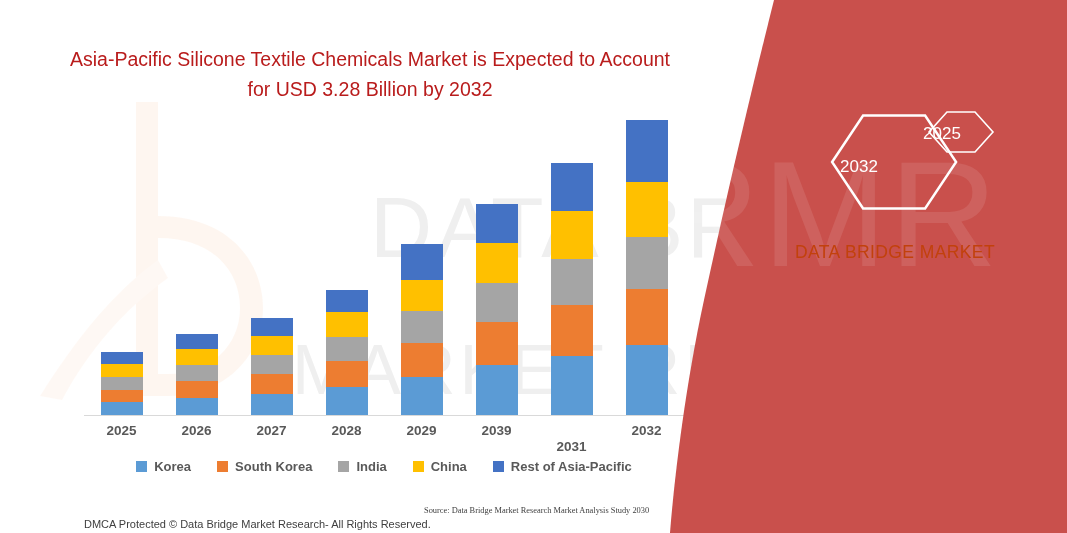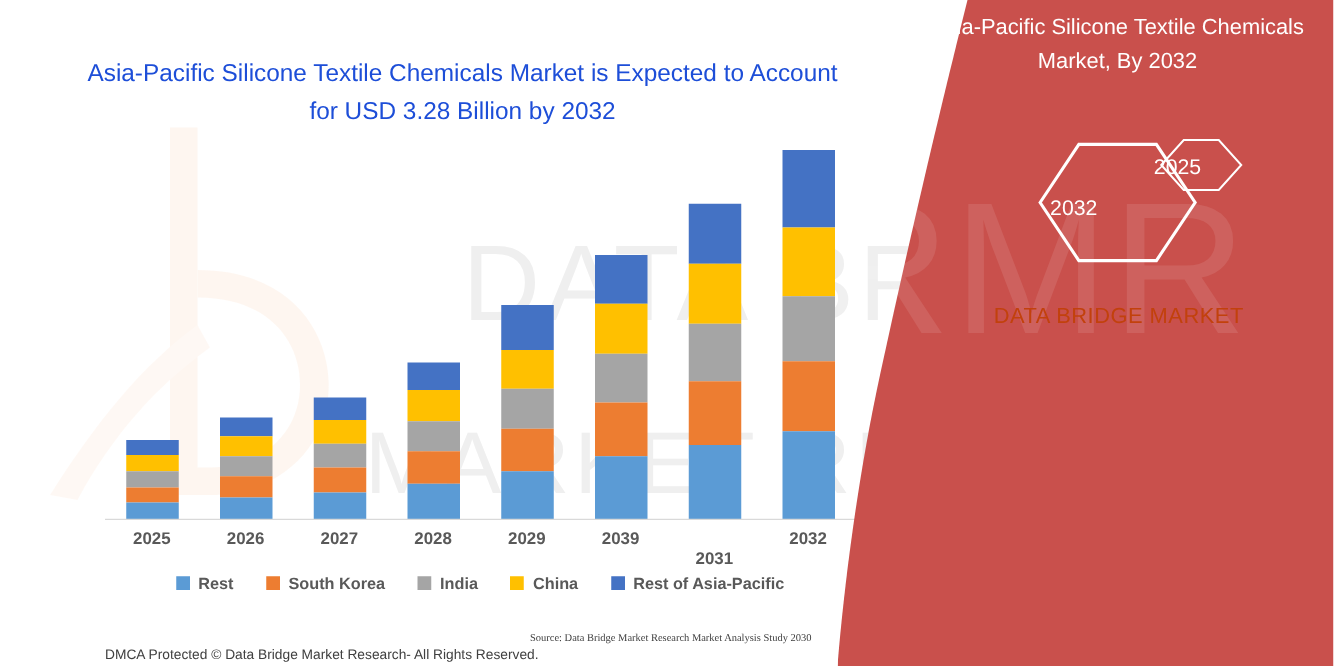--- a/index.html
+++ b/index.html
@@ -27,21 +27,21 @@
   }
   .wm-line2{
     position:absolute;left:292px;top:330px;
     font-size:70px;letter-spacing:4px;font-weight:400;
     color:#efefef;white-space:nowrap;
   }
 
   
   .chart-title{
     position:absolute;left:60px;top:44px;width:620px;
-    text-align:center;color:#1d4ed8;
+    text-align:center;color:#b91c1c;
     font-size:19.5px;line-height:30px;font-weight:400;
   }
 
   
   .plot{position:absolute;left:84px;top:120px;width:600px;height:296px;}
   .axis-line{position:absolute;left:84px;top:415px;width:600px;height:1px;background:#d9d9d9;}
 
   .bar{position:absolute;bottom:0;width:42px;display:flex;flex-direction:column-reverse;}
   .seg{width:100%;display:block;}
 
@@ -183,21 +183,21 @@
       <div class="xlabel" style="left: 225.5px;">2028</div>
       <div class="xlabel" style="left: 300.5px;">2029</div>
       <div class="xlabel" style="left: 375.5px;">2039</div>
       <div class="xlabel" style="left: 450.5px; margin-top: 16px;">2031</div>
       <div class="xlabel" style="left: 525.5px;">2032</div>
     </div>
 
   <div class="legend" id="legend">
       <div class="legend-item">
         <span class="legend-swatch" style="background: rgb(91, 155, 213);"></span>
-        <span class="legend-label">Rest</span>
+        <span class="legend-label">Korea</span>
       </div>
       <div class="legend-item">
         <span class="legend-swatch" style="background: rgb(237, 125, 49);"></span>
         <span class="legend-label">South Korea</span>
       </div>
       <div class="legend-item">
         <span class="legend-swatch" style="background: rgb(165, 165, 165);"></span>
         <span class="legend-label">India</span>
       </div>
       <div class="legend-item">
@@ -214,21 +214,20 @@
     <div class="footer-left">DMCA Protected © Data Bridge Market Research- All Rights Reserved.</div>
     <div class="footer-right">Source: Data Bridge Market Research  Market Analysis Study 2030</div>
   </div>
 
   <div class="panel">
     <svg class="shape" width="397" height="533" viewBox="0 0 397 533" aria-hidden="true">
       <path d="M104 0 L397 0 L397 533 L0 533 C0 533 8 420 34 300 C60 180 84 80 104 0 Z" fill="#C9504C"></path>
     </svg>
     <div class="panel-wm">RMR</div>
 
-    <div class="panel-title">Asia-Pacific Silicone Textile Chemicals Market, By 2032</div>
 
     <div class="hexes">
       <svg width="260" height="115" viewBox="0 0 260 115" aria-hidden="true">
         <polygon points="30,42 50,12 90,12 110,42 90,72 50,72" transform="translate(0,0) scale(1.55) translate(-8,-2)" fill="none" stroke="#fff" stroke-width="1.6"></polygon>
         <polygon points="131,8 149,-12 177,-12 195,8 177,28 149,28" transform="translate(0,24) scale(1.0)" fill="none" stroke="#fff" stroke-width="1.6"></polygon>
       </svg>
       <div class="hex-label hex-2032-label">2032</div>
       <div class="hex-label hex-2025-label">2025</div>
     </div>
 

